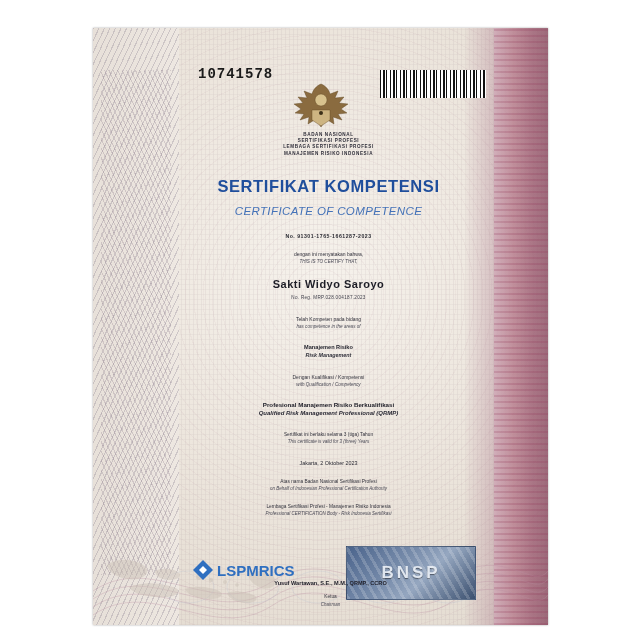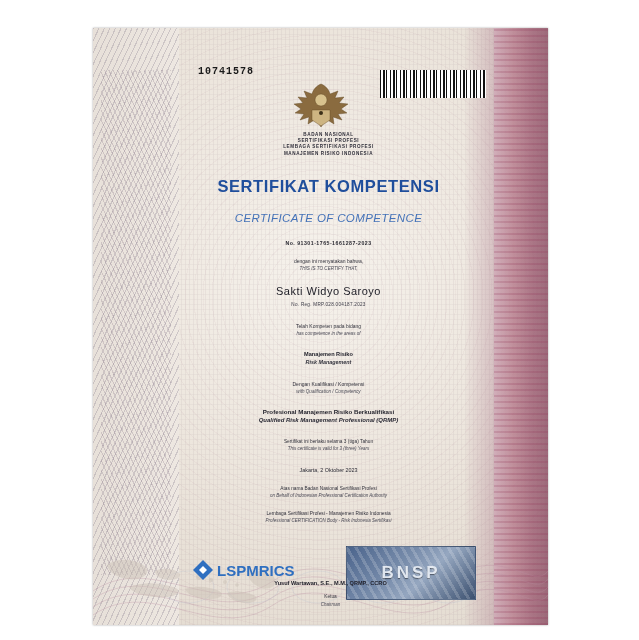--- a/index.html
+++ b/index.html
@@ -96,21 +96,21 @@
     width: 100%; height: 96px;
     opacity: 0.55;
   }
 
   
   .serial {
     position: absolute;
     left: 105px;
     top: 38px;
     font-family: "Liberation Mono", monospace;
-    font-size: 10px;
+    font-size: 14px;
     letter-spacing: 1px;
     color: #1a1a1a;
     font-weight: bold;
   }
 
   
   .barcode {
     position: absolute;
     right: 62px;
     top: 42px;
@@ -158,21 +158,21 @@
     font-weight: bold;
     letter-spacing: 0.6px;
     color: #1f4e9c;
     font-family: "Liberation Sans", sans-serif;
   }
   .title-en {
     font-size: 11.5px;
     font-style: italic;
     letter-spacing: 0.4px;
     color: #4472b8;
-    margin-top: 16px;
+    margin-top: 9px;
   }
 
   .cert-no {
     margin-top: 16px;
     font-size: 5.2px;
     letter-spacing: 0.5px;
     color: #2b2b33;
     font-weight: bold;
   }
 
@@ -184,21 +184,21 @@
   .awarded-en {
     font-size: 4.6px;
     font-style: italic;
     color: #4a4a56;
     margin-top: 2px;
   }
 
   .holder-name {
     margin-top: 14px;
     font-size: 11px;
-    font-weight: normal;
+    font-weight: bold;
     letter-spacing: 0.5px;
     color: #1d1d26;
   }
   .holder-reg {
     margin-top: 5px;
     font-size: 4.6px;
     color: #3a3a46;
     letter-spacing: 0.3px;
   }
 

